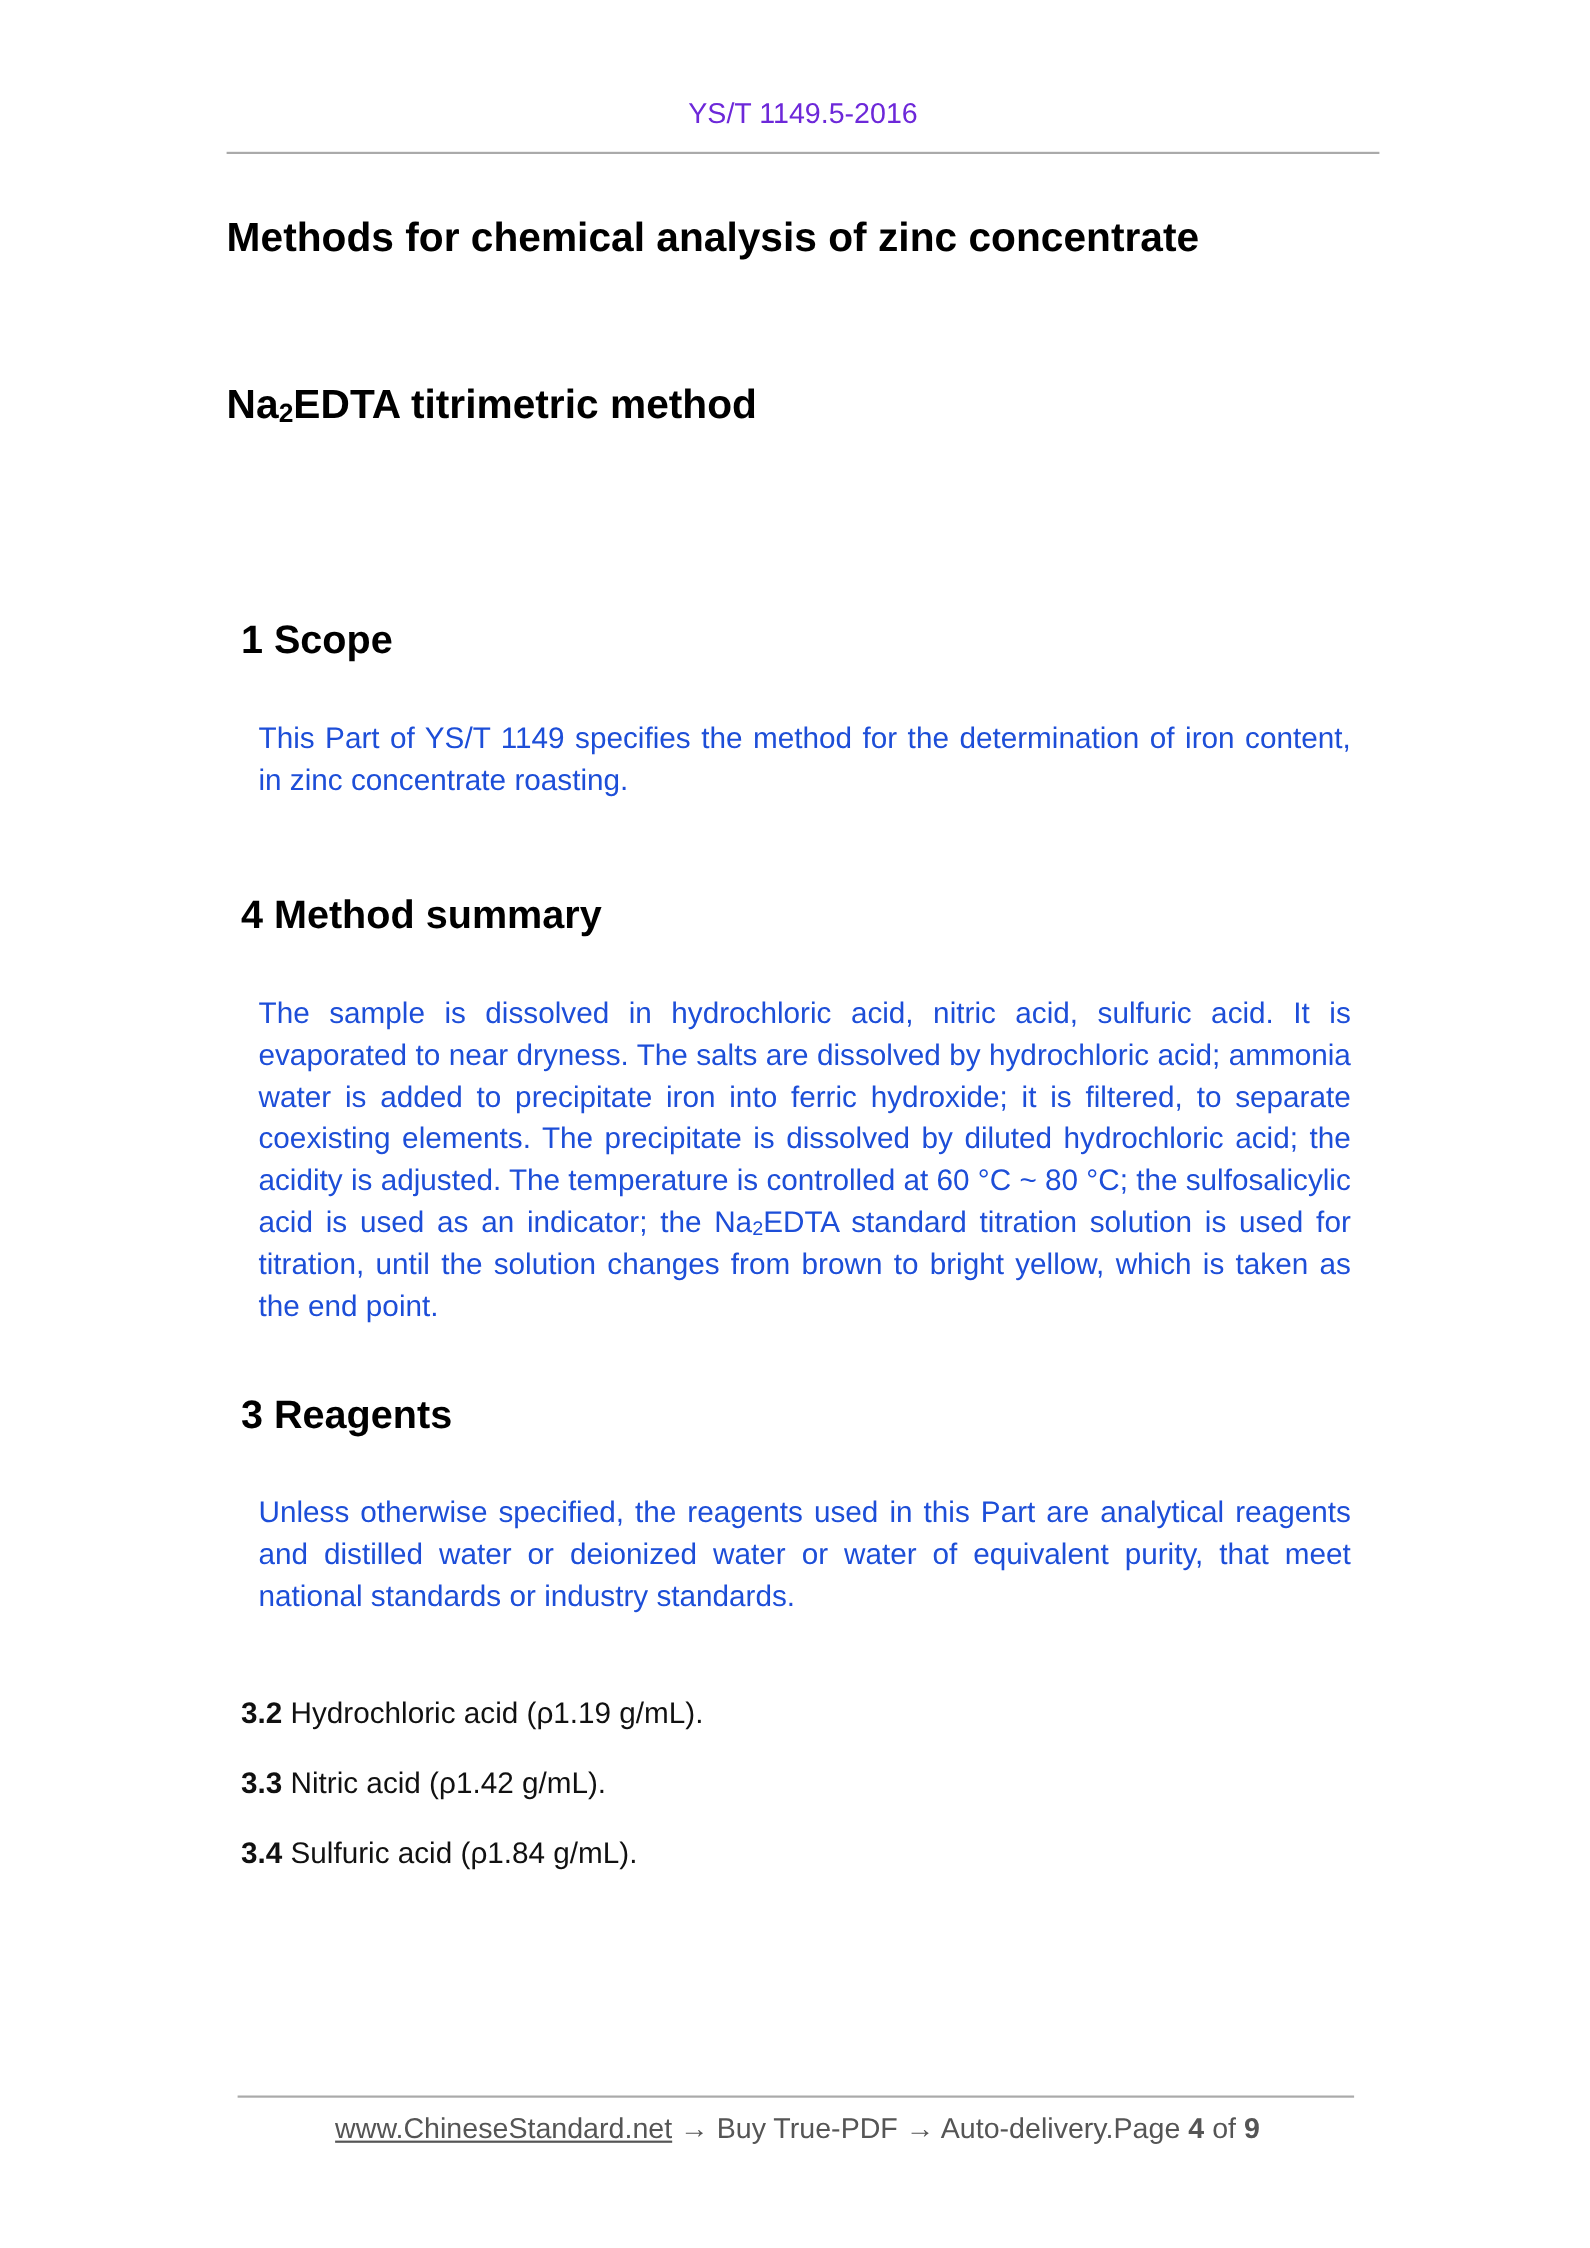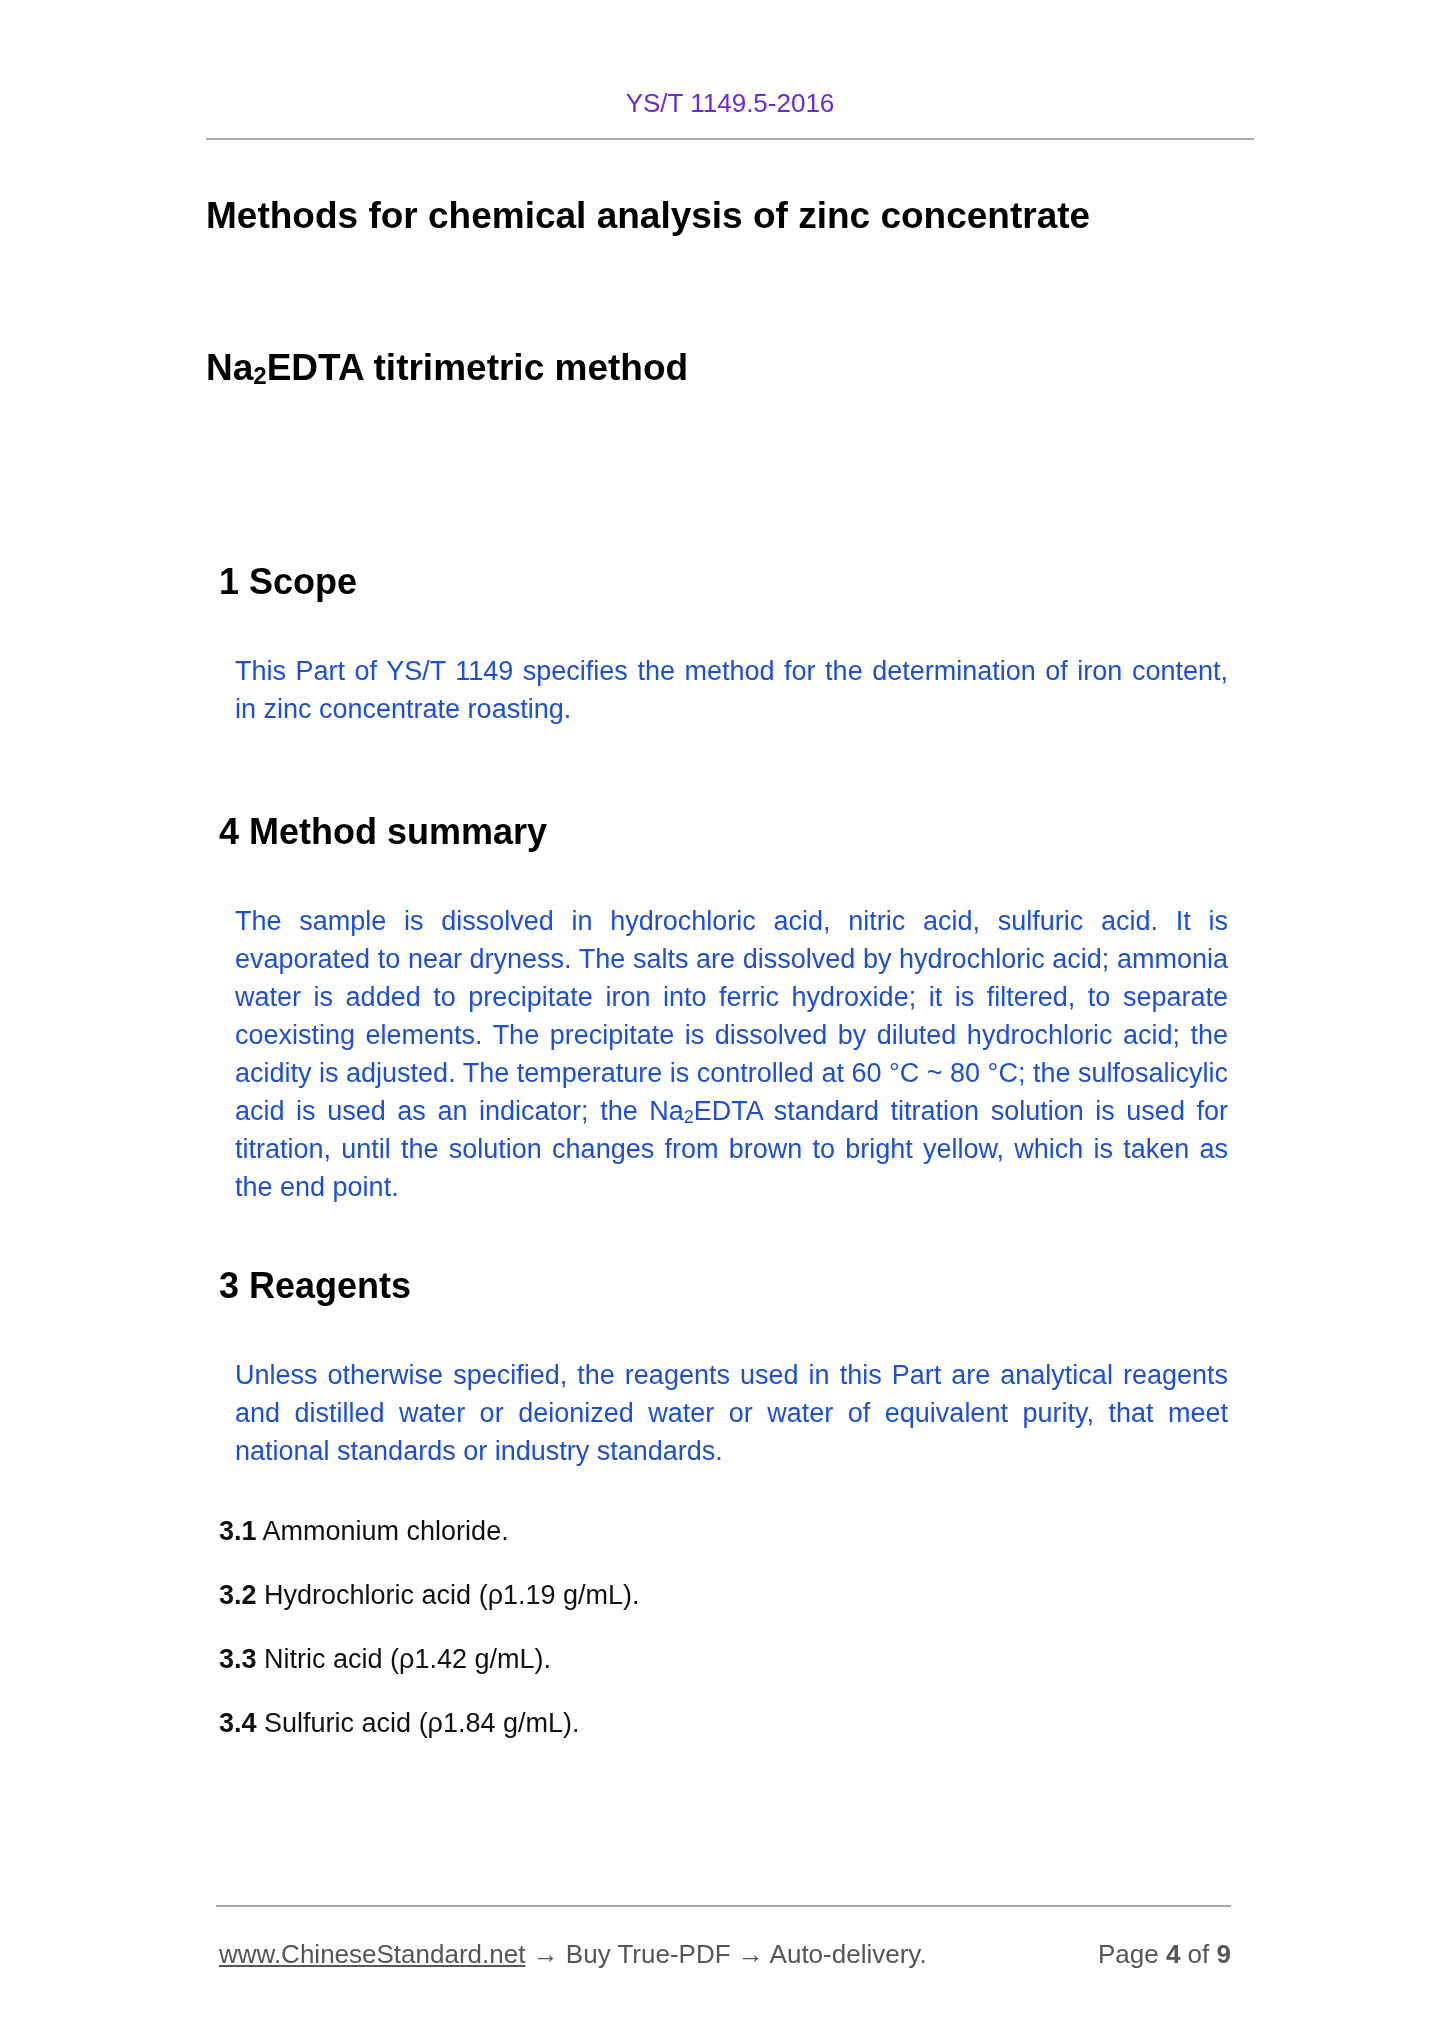--- a/index.html
+++ b/index.html
@@ -13,21 +13,21 @@
                font-weight: bold; font-size: 37px; line-height: 76px; color: #000; margin: 0; }
   .doc-title sub { font-size: 24px; vertical-align: -4px; line-height: 0; }
   .content { position: absolute; left: 219px; width: 1025px; top: 552px; }
   .section-heading { font-weight: bold; font-size: 36px; margin: 0; line-height: 60px; color: #000; }
   .para { font-size: 27px; line-height: 38px; text-align: justify; margin: 16px; color: #1d4ed8; }
   .para sub { font-size: 18px; vertical-align: -3px; line-height: 0; }
   .item { font-size: 27px; line-height: 38px; margin: 0; color: #111; }
   .item .num { font-weight: bold; }
   .footer-rule { position: absolute; left: 216px; width: 1015px; top: 1905px; border-top: 2px solid #aaa; }
   .footer { position: absolute; left: 219px; width: 1012px; top: 1920px; font-size: 26px; color: #555;
-            display: flex; justify-content: space-between; margin-top: 19px; }
+            display: flex; justify-content: center; }
   .footer a { color: #555; text-decoration: underline; }
   .footer .pgnum { font-weight: bold; }
 </style>
 </head>
 <body>
 
 <div class="page-header">YS/T 1149.5-2016</div>
 <div class="header-rule"></div>
 
 <h1 class="doc-title">
@@ -45,21 +45,20 @@
 
   <h2 class="section-heading">4 Method summary</h2>
   <div style="height:24px"></div>
   <p class="para"><span>The sample is dissolved in hydrochloric acid, nitric acid, sulfuric acid. It is evaporated to near dryness. The salts are dissolved by hydrochloric acid; ammonia water is added to precipitate iron into ferric hydroxide; it is filtered, to separate coexisting elements. The precipitate is dissolved by diluted hydrochloric acid; the acidity is adjusted. The temperature is controlled at 60 °C ~ 80 °C; the sulfosalicylic acid is used as an indicator; the Na</span><sub>2</sub><span>EDTA standard titration solution is used for titration, until the solution changes from brown to bright yellow, which is taken as the end point.</span></p>
   <div style="height:34px"></div>
 
   <h2 class="section-heading">3 Reagents</h2>
   <div style="height:24px"></div>
   <p class="para">Unless otherwise specified, the reagents used in this Part are analytical reagents and distilled water or deionized water or water of equivalent purity, that meet national standards or industry standards.</p>
   <div style="height:26px"></div>
-  <p class="item"><span class="num">3.1</span> <span>Ammonium chloride.</span></p>
   <div style="height:26px"></div>
   <p class="item"><span class="num">3.2</span> <span>Hydrochloric acid (ρ1.19 g/mL).</span></p>
   <div style="height:26px"></div>
   <p class="item"><span class="num">3.3</span> <span>Nitric acid (ρ1.42 g/mL).</span></p>
   <div style="height:26px"></div>
   <p class="item"><span class="num">3.4</span> <span>Sulfuric acid (ρ1.84 g/mL).</span></p>
 </div>
 
 <div class="footer-rule"></div>
 <div class="footer">

